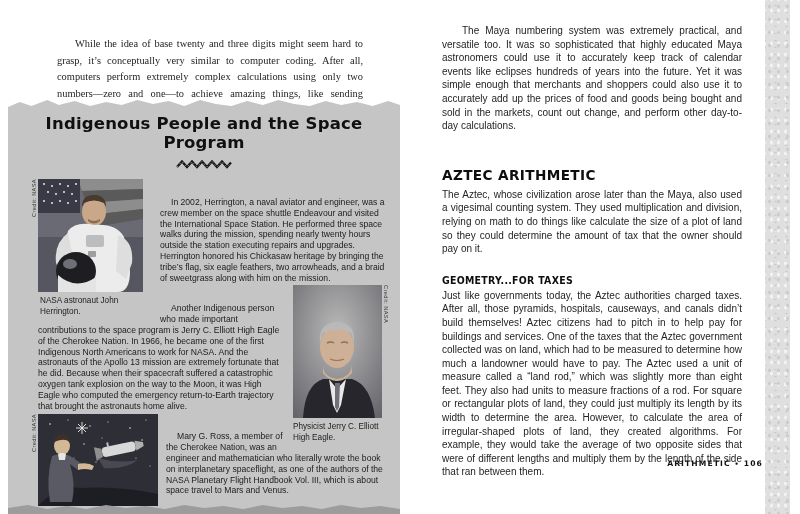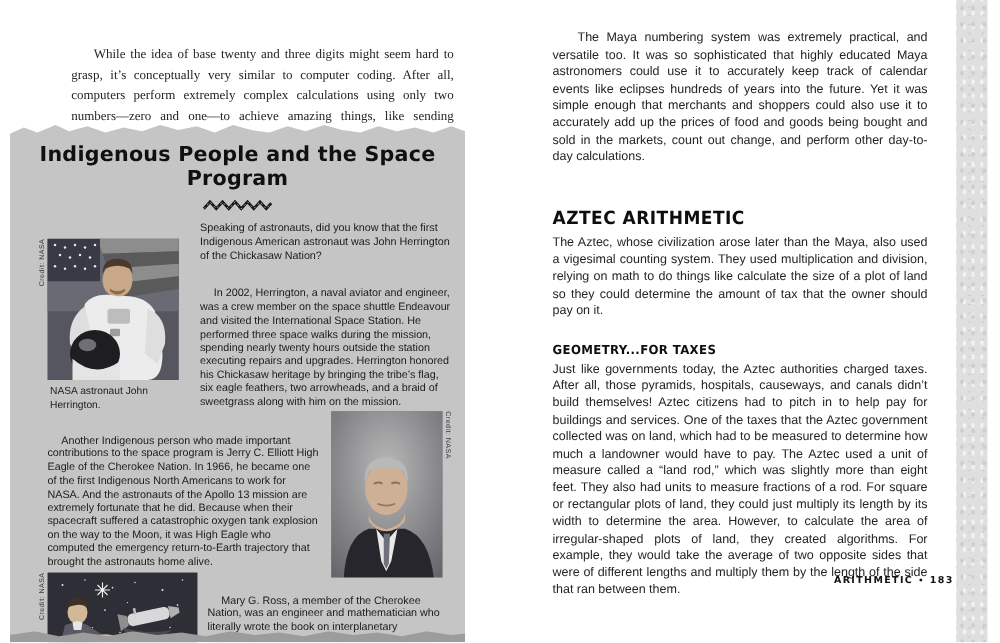--- a/index.html
+++ b/index.html
@@ -9,21 +9,21 @@
   }
 
   
   .intro {
     position:absolute; left:57px; top:26px; width:306px;
     font-family:"Liberation Serif", serif; font-size:10.4px; line-height:16.5px;
     text-align:justify; color:#242424; text-indent:18px;
   }
 
   .sidebar {
-    position:absolute; left:8px; top:98px; width:364px; height:416px;
+    position:absolute; left:8px; top:98px; width:392px; height:416px;
     background:#c5c5c5;
     clip-path: polygon(0% 9px, 3% 4px, 6% 8px, 10% 2px, 13% 7px, 17% 3px, 21% 8px,
       25% 4px, 29% 7px, 33% 2px, 37% 6px, 41% 3px, 45% 8px, 49% 2px, 53% 6px,
       57% 8px, 61% 3px, 65% 7px, 69% 2px, 73% 6px, 77% 8px, 81% 3px, 85% 7px,
       89% 4px, 93% 8px, 97% 3px, 100% 7px, 100% 100%, 0% 100%);
   }
   .sb-title {
     margin:16px 10px 0; text-align:center;
     font-family:"DejaVu Sans", sans-serif; font-weight:bold;
     font-size:16.5px; letter-spacing:0.2px; color:#101010;
@@ -105,21 +105,21 @@
   <div class="sidebar">
     <h2 class="sb-title">Indigenous People and the Space Program</h2>
 
     <svg class="zigzag" width="58" height="10" viewBox="0 0 58 10">
       <path d="M2 8 L7 2.5 L12 8 L17 2.5 L22 8 L27 2.5 L32 8 L37 2.5 L42 8 L47 2.5 L52 8 L56 3.5" fill="none" stroke="#161616" stroke-width="2.2"></path>
       <path d="M2 8 L7 2.5 L12 8 L17 2.5 L22 8 L27 2.5 L32 8 L37 2.5 L42 8 L47 2.5 L52 8 L56 3.5" fill="none" stroke="#c5c5c5" stroke-width="0.7" stroke-dasharray="1.5 2.5"></path>
     </svg>
 
     <div class="sb-content">
 
-      <figure class="fig fig-herrington" style="margin-top:14px; margin-bottom:4px; padding:0;">
+      <figure class="fig fig-herrington" style="margin-top:2px; margin-bottom:4px; padding:0;">
         <div class="fig-row">
           <span class="credit credit-up">Credit: NASA</span>
           <svg class="photo" width="105" height="113" viewBox="0 0 105 113">
             <rect width="105" height="113" fill="#565660"></rect>
             <g>
               <rect x="0" y="0" width="105" height="58" fill="#6a6a74"></rect>
               <path d="M40 0 L105 0 L105 10 L44 12 Z" fill="#8d8d8d"></path>
               <path d="M44 12 L105 10 L105 20 L48 24 Z" fill="#5a5a5a"></path>
               <path d="M48 24 L105 20 L105 30 L52 36 Z" fill="#8d8d8d"></path>
               <path d="M52 36 L105 30 L105 40 L56 48 Z" fill="#5a5a5a"></path>
@@ -152,21 +152,20 @@
               <rect x="50" y="72" width="8" height="6" rx="1" fill="#9e9e9e"></rect>
               <ellipse cx="38" cy="92" rx="20" ry="19" fill="#1e1e22"></ellipse>
               <ellipse cx="32" cy="85" rx="7" ry="5" fill="#6f6f78"></ellipse>
               <path d="M20 96 Q38 112 58 98 L58 113 L20 113 Z" fill="#e4e4e4"></path>
             </g>
           </svg>
         </div>
         <figcaption class="caption">NASA astronaut John Herrington.</figcaption>
       </figure>
 
-      <p>Speaking of astronauts, did you know that the first Indigenous American astronaut was John Herrington of the Chickasaw Nation?</p>
       <p class="indent">In 2002, Herrington, a naval aviator and engineer, was a crew member on the space shuttle Endeavour and visited the International Space Station. He performed three space walks during the mission, spending nearly twenty hours outside the station executing repairs and upgrades. Herrington honored his Chickasaw heritage by bringing the tribe’s flag, six eagle feathers, two arrowheads, and a braid of sweetgrass along with him on the mission.</p>
 
       <figure class="fig fig-jerry" style="margin-top:2px; margin-bottom:3px; padding:0;">
         <div class="fig-row">
           <svg class="photo" width="89" height="133" viewBox="0 0 89 133">
             <defs>
               <radialGradient id="jbg" cx="50%" cy="35%" r="80%">
                 <stop offset="0%" stop-color="#b9b9b9"></stop>
                 <stop offset="100%" stop-color="#64646a"></stop>
               </radialGradient>
@@ -178,20 +177,21 @@
               <path d="M42 98 L47 98 L46 122 L44 126 L42 122 Z" fill="#70707a"></path>
               <ellipse cx="44" cy="62" rx="17" ry="21" fill="#cdb096"></ellipse>
               <path d="M27 58 Q25 38 44 37 Q63 38 61 58 L58 48 Q44 41 30 48 Z" fill="#b9b9b9"></path>
               <path d="M34 58 Q38 56 41 58 M48 58 Q51 56 55 58" stroke="#8a7258" stroke-width="1.4" fill="none"></path>
               <path d="M37 74 Q44 77 51 74" stroke="#96765c" stroke-width="1.2" fill="none"></path>
               <path d="M30 80 Q30 92 44 94 Q58 92 59 80 L59 88 Q52 96 44 96 Q36 96 30 88 Z" fill="#cdb096"></path>
             </g>
           </svg>
           <span class="credit credit-down">Credit: NASA</span>
         </div>
+        <figcaption class="caption">Physicist Jerry C. Elliott High Eagle.</figcaption>
       </figure>
 
       <p class="indent">Another Indigenous person who made important contributions to the space program is Jerry C. Elliott High Eagle of the Cherokee Nation. In 1966, he became one of the first Indigenous North Americans to work for NASA. And the astronauts of the Apollo 13 mission are extremely fortunate that he did. Because when their spacecraft suffered a catastrophic oxygen tank explosion on the way to the Moon, it was High Eagle who computed the emergency return-to-Earth trajectory that brought the astronauts home alive.</p>
 
       <figure class="fig fig-mary" style="margin-top:3px; margin-bottom:2px; padding:0;">
         <div class="fig-row">
           <span class="credit credit-up">Credit: NASA</span>
           <svg class="photo" width="120" height="92" viewBox="0 0 120 92">
             <rect width="120" height="92" fill="#2e2e36"></rect>
             <g fill="#e9e9e9">
@@ -242,17 +242,17 @@
 
   <div class="right-col">
     <p class="rp-para">The Maya numbering system was extremely practical, and versatile too. It was so sophisticated that highly educated Maya astronomers could use it to accurately keep track of calendar events like eclipses hundreds of years into the future. Yet it was simple enough that merchants and shoppers could also use it to accurately add up the prices of food and goods being bought and sold in the markets, count out change, and perform other day-to-day calculations.</p>
     <h2 class="h-aztec">AZTEC ARITHMETIC</h2>
     <p class="rp-para" style="text-indent:0;">The Aztec, whose civilization arose later than the Maya, also used a vigesimal counting system. They used multiplication and division, relying on math to do things like calculate the size of a plot of land so they could determine the amount of tax that the owner should pay on it.</p>
     <h3 class="h-geo">GEOMETRY...FOR TAXES</h3>
     <p class="rp-para" style="text-indent:0;">Just like governments today, the Aztec authorities charged taxes. After all, those pyramids, hospitals, causeways, and canals didn’t build themselves! Aztec citizens had to pitch in to help pay for buildings and services. One of the taxes that the Aztec government collected was on land, which had to be measured to determine how much a landowner would have to pay. The Aztec used a unit of measure called a “land rod,” which was slightly more than eight feet. They also had units to measure fractions of a rod. For square or rectangular plots of land, they could just multiply its length by its width to determine the area. However, to calculate the area of irregular-shaped plots of land, they created algorithms. For example, they would take the average of two opposite sides that were of different lengths and multiply them by the length of the side that ran between them.</p>
   </div>
 
   <div class="footer">
-    <span>ARITHMETIC</span><span class="sep">•</span><span>183</span>
+    <span>ARITHMETIC</span><span class="sep">•</span><span>106</span>
   </div>
 
   <div class="page-edge"></div>
 </div>
 
 </body></html>

